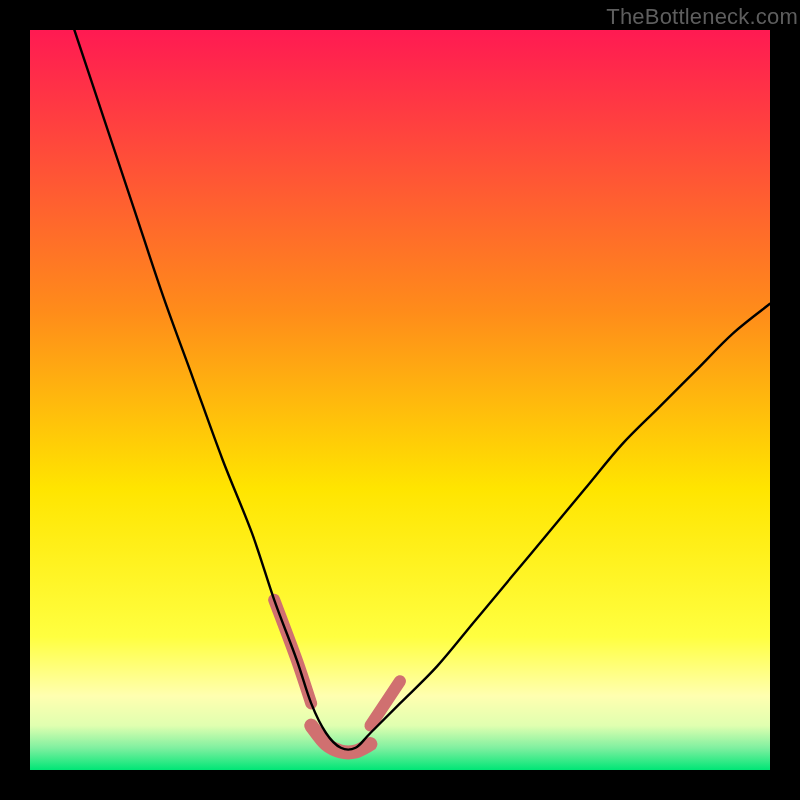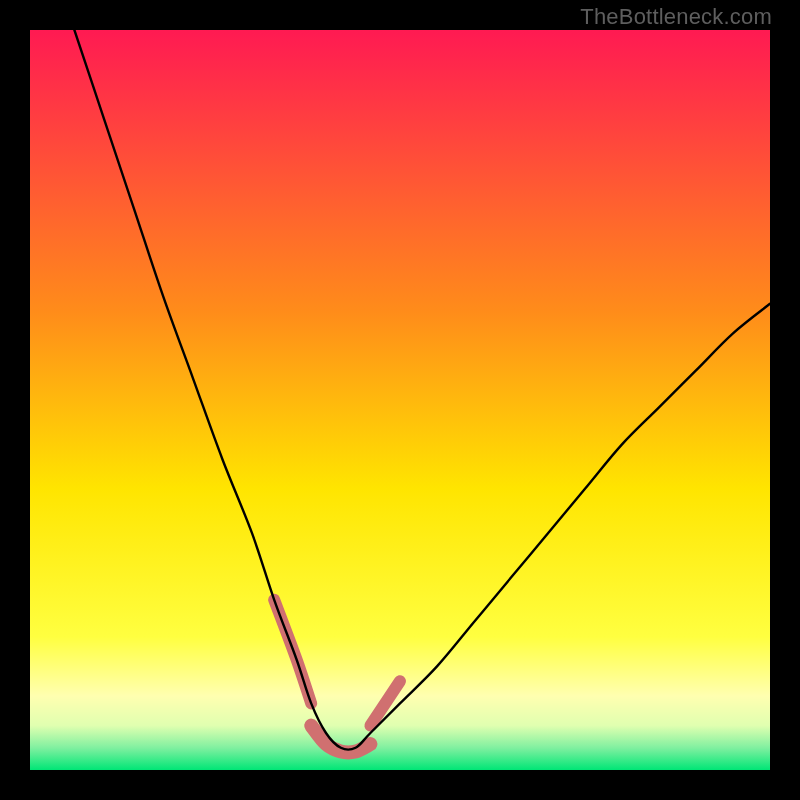--- a/index.html
+++ b/index.html
@@ -20,21 +20,21 @@
     overflow: hidden;
   }
   .gradient {
     position: absolute;
     left: 0; top: 0;
     width: 100%; height: 100%;
   }
   .watermark {
     position: absolute;
     top: 4px;
-    right: 28px;
+    right: 2px;
     color: #5e5e5e;
     font-size: 22px;
     font-weight: 500;
     letter-spacing: 0.2px;
     z-index: 10;
   }
   svg.curve {
     position: absolute;
     left: 0; top: 0;
     width: 100%; height: 100%;

